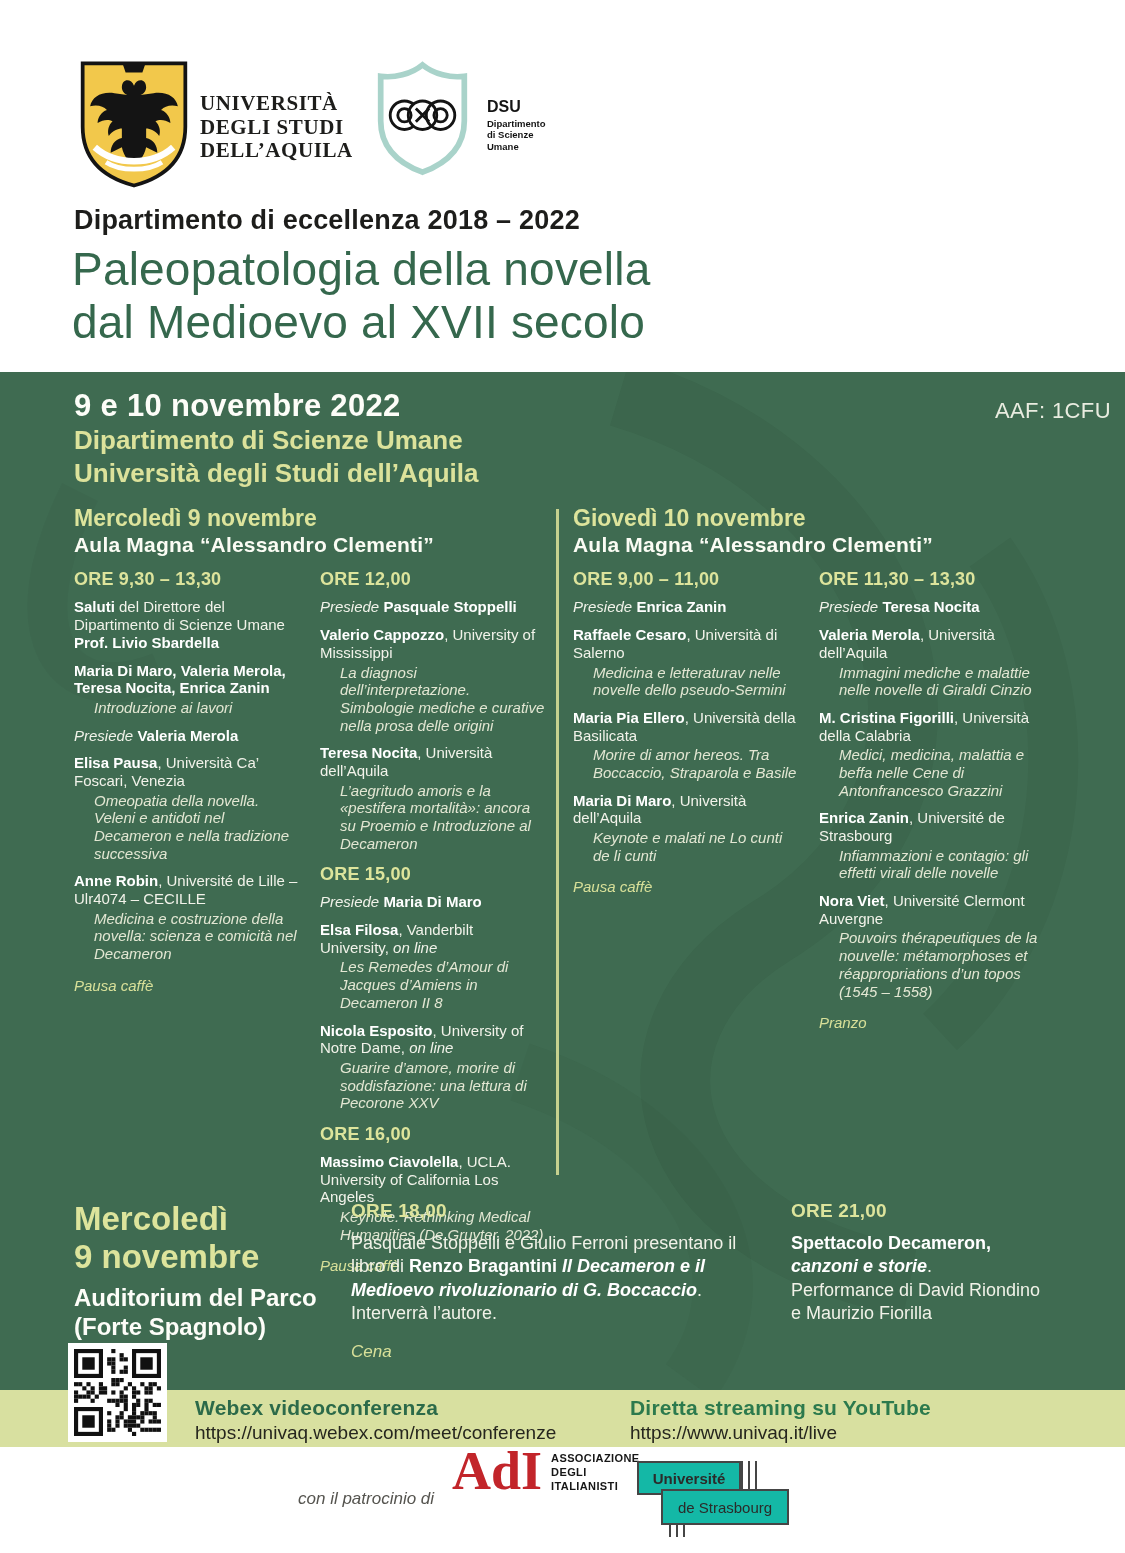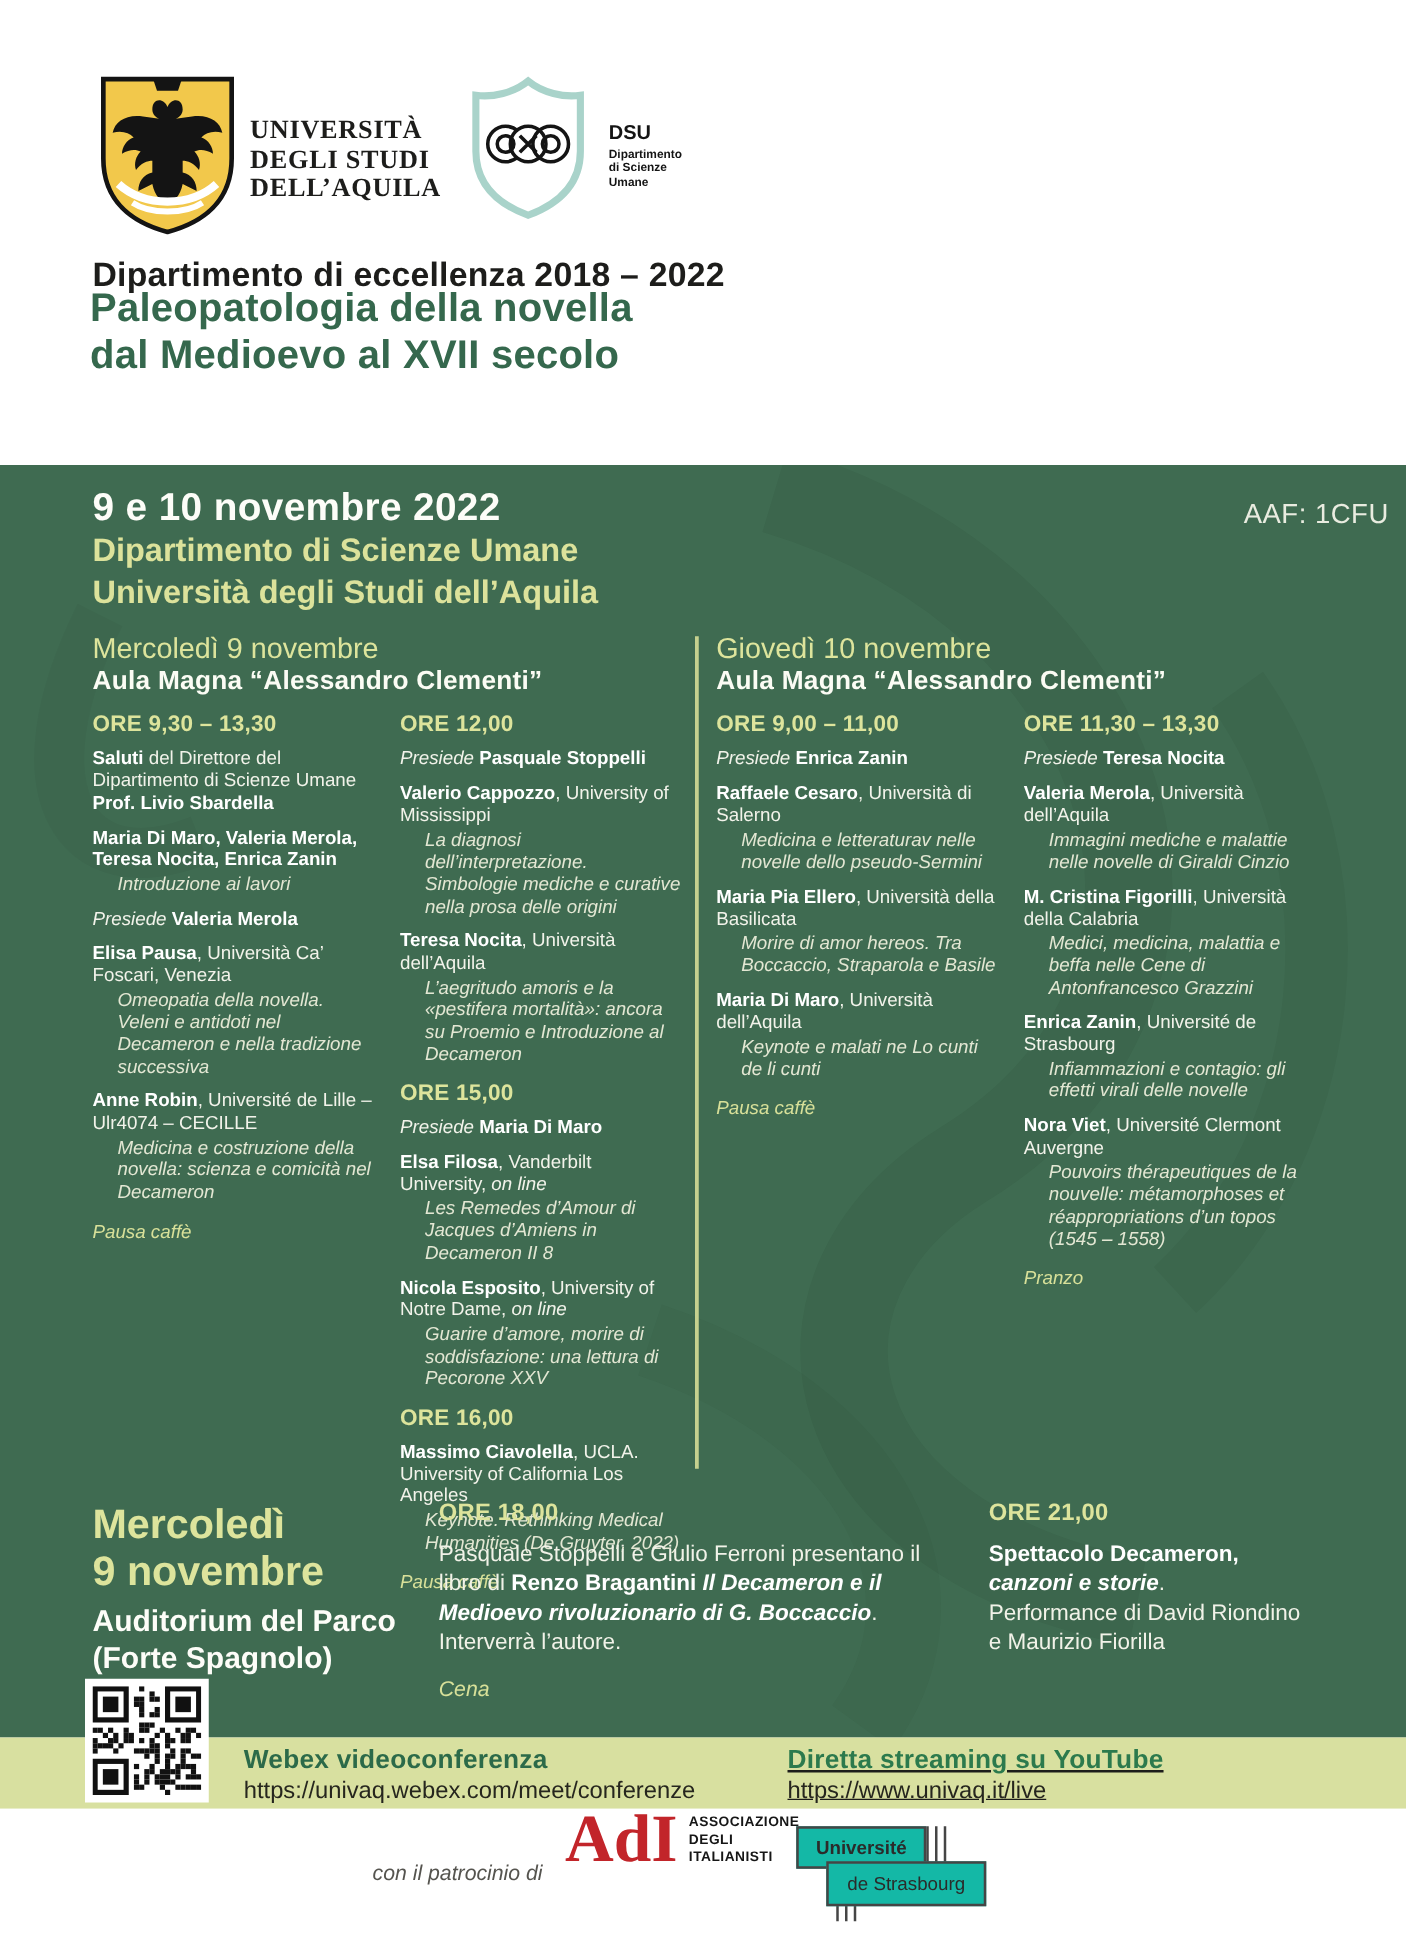--- a/index.html
+++ b/index.html
@@ -8,37 +8,37 @@
 
   
   .crest{position:absolute;left:78px;top:56px;}
   .univaq-text{position:absolute;left:200px;top:92px;font-family:"Liberation Serif",serif;
                font-weight:700;font-size:21px;line-height:1.12;letter-spacing:.6px;color:#1d1d1b;}
   .dsu-shield{position:absolute;left:375px;top:58px;}
   .dsu-text{position:absolute;left:487px;top:98px;}
   .dsu-abbr{font-weight:700;font-size:16px;color:#141414;}
   .dsu-lines{font-size:9.5px;line-height:1.2;font-weight:700;color:#141414;margin-top:2px;}
   .kicker{position:absolute;left:74px;top:205px;font-size:27px;font-weight:700;letter-spacing:.2px;color:#1d1d1b;}
-  .title{position:absolute;left:72px;top:228px;font-size:32px;line-height:1.16;font-weight:700;
+  .title{position:absolute;left:72px;top:243px;font-size:46px;line-height:1.16;font-weight:400;
          color:#35684d;letter-spacing:.2px;}
 
   
   .green{position:absolute;left:0;top:372px;width:1125px;height:1018px;background:#3f6b51;color:#eef0e4;overflow:hidden;}
   .wm{position:absolute;left:0;top:0;pointer-events:none;}
   .event-head{position:absolute;left:74px;top:16px;width:977px;}
   .ev-date{font-size:31px;font-weight:700;color:#fdfdf8;letter-spacing:.3px;}
   .ev-dept,.ev-univ{font-size:26px;font-weight:700;color:#dce29b;line-height:1.25;}
   .aaf{position:absolute;right:14px;top:26px;font-size:22px;color:#e9ece0;letter-spacing:.4px;}
 
   .program{position:absolute;left:74px;top:133px;width:977px;}
   .day-block{position:absolute;top:0;}
   .db1{left:0;width:470px;}
   .db2{left:499px;width:478px;}
   .vdiv{position:absolute;left:482px;top:4px;width:3px;height:666px;background:#d5dd96;opacity:.9;}
-  .day-title{font-size:23px;font-weight:400;color:#dde49c;line-height:1.15;}
+  .day-title{font-size:23px;font-weight:700;color:#dde49c;line-height:1.15;}
   .day-venue{font-size:21px;font-weight:700;color:#fbfcf4;margin-top:2px;letter-spacing:.2px;}
   .cols{display:flex;gap:20px;margin-top:12px;}
   .col{width:226px;flex:0 0 auto;}
 
   .time{font-size:18px;font-weight:700;color:#dde49c;margin:12px 0 8px;letter-spacing:.2px;}
   .col > .time:first-child{margin-top:0;}
   .entry{margin:0 0 10px;}
   .who{margin:0;font-size:15px;line-height:1.18;color:#f2f3ea;white-space:pre-line;}
   .ttl{margin:2px 0 0 20px;font-size:15px;line-height:1.18;font-style:italic;color:#e3e7d3;}
   .note{font-size:15px;font-style:italic;color:#d8e099;margin-top:14px;}
@@ -55,21 +55,21 @@
   .eve-time{font-size:19px;font-weight:700;color:#dde49c;margin:0 0 10px;letter-spacing:.2px;}
   .eve-text{font-size:18px;line-height:1.3;color:#f1f2e8;white-space:pre-line;}
   .eve-note{margin-top:16px;font-size:17px;font-style:italic;color:#d8e099;}
 
   
   .qr{position:absolute;left:68px;top:1343px;width:99px;height:99px;background:#ffffff;
       display:flex;align-items:center;justify-content:center;z-index:5;}
   .links{position:absolute;left:0;top:1390px;width:1125px;height:57px;background:#d8e0a0;}
   .linkbox{position:absolute;top:6px;}
   .lb-webex{left:195px;}
-  .lb-yt{left:630px;text-decoration:underline;}
+  .lb-yt{left:630px;}
   .link-label{font-size:21px;font-weight:700;letter-spacing:.2px;}
   .lb-webex .link-label{color:#2c6a49;}
   .lb-yt .link-label{color:#2c7a4d;}
   .link-url{font-size:19px;color:#26261e;margin-top:2px;}
 
   
   .foot{position:absolute;left:0;top:1447px;width:1125px;height:106px;background:#ffffff;}
   .patronage{position:absolute;left:298px;top:42px;font-style:italic;font-size:17px;color:#55544f;}
   .adi{position:absolute;left:452px;top:2px;display:flex;align-items:center;}
   .adi-abbr{font-family:"Liberation Serif",serif;font-weight:700;font-size:54px;line-height:.85;color:#c2252a;}

